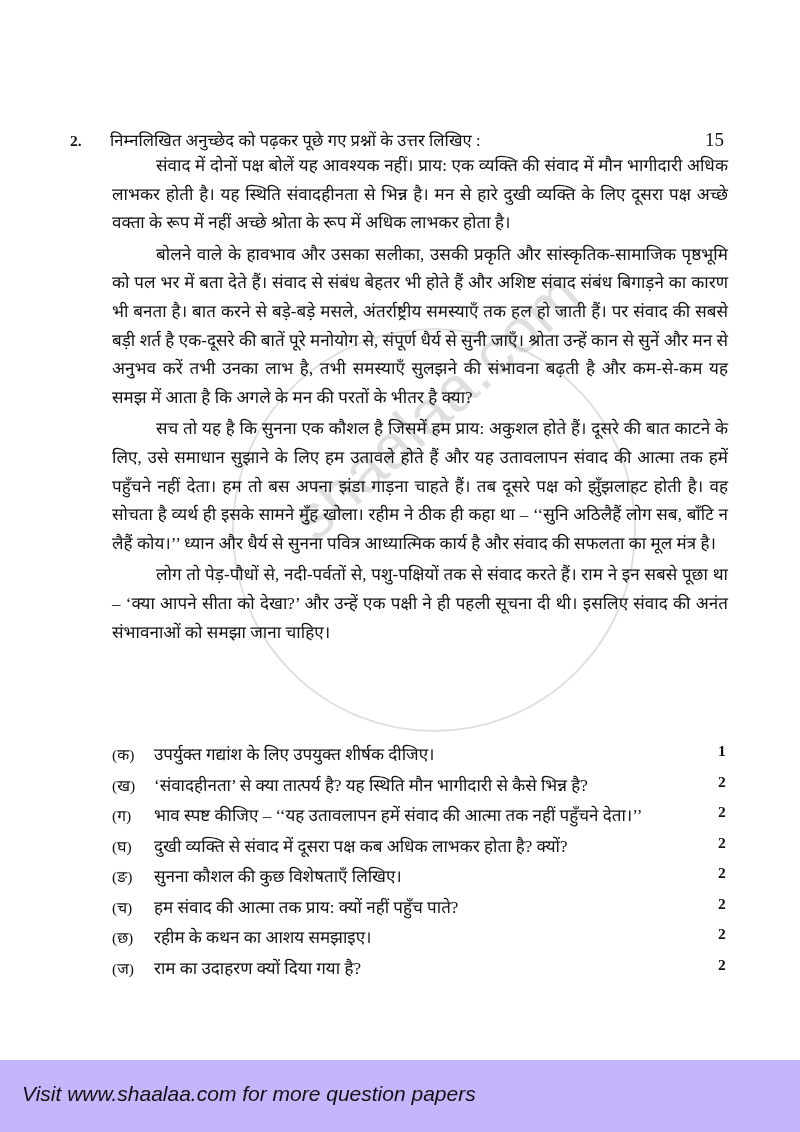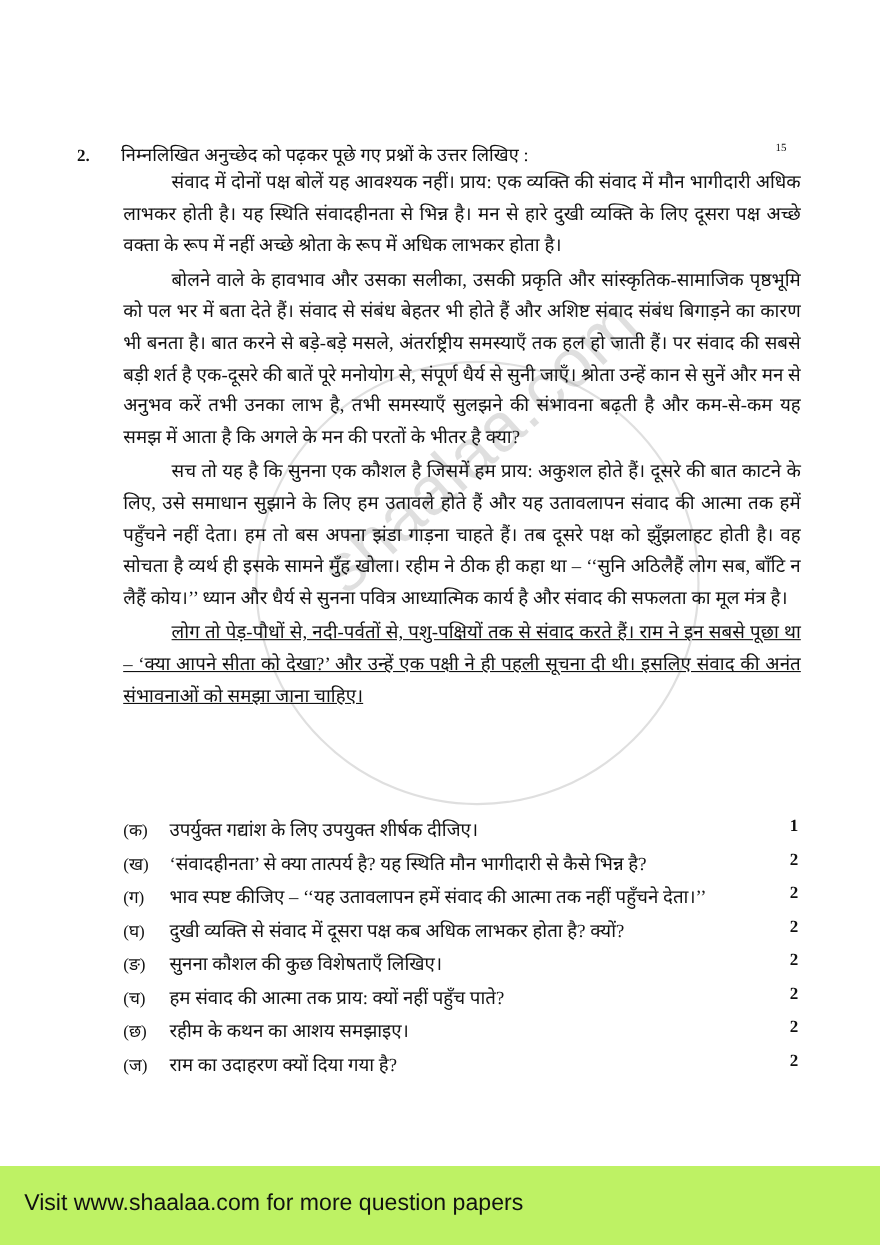--- a/index.html
+++ b/index.html
@@ -77,41 +77,41 @@
   .q-head-text {
     flex: 1 1 auto;
     font-size: 16.5px;
     font-weight: normal;
     letter-spacing: 0.1px;
   }
   .q-marks-head {
     position: absolute;
     left: 705px;
     top: 129px;
-    font-size: 10px;
+    font-size: 19px;
     font-weight: normal;
   }
 
   
   #passage {
     position: absolute;
     left: 112px;
     top: 152px;
     width: 616px;
   }
   .para {
     font-size: 17px;
     line-height: 28.6px;
     text-align: justify;
     text-justify: inter-word;
     text-indent: 44px;
     margin: 0 0 3px 0;
     letter-spacing: 0.05px;
   }
-  .para:last-child { margin-bottom: 0; text-decoration: underline; }
+  .para:last-child { margin-bottom: 0; }
 
   
   #sub-questions {
     position: absolute;
     left: 112px;
     top: 742px;
     width: 616px;
   }
   .sub-q {
     position: relative;
@@ -155,22 +155,23 @@
   .foot-center { flex: 0 0 34%; text-align: center; }
   .foot-right { flex: 0 0 33%; text-align: right; padding-right: 24px; }
 
   
   #bottom-banner {
     position: absolute;
     left: 0;
     top: 1060px;
     width: 800px;
     height: 72px;
-    background: #bef264;
+    background: #c4b5fd;
     z-index: 3;
+    font-style: italic;
   }
   #banner-text {
     position: absolute;
     left: 22px;
     top: 22px;
     font-family: "Liberation Sans", "DejaVu Sans", sans-serif;
     font-size: 21px;
     color: #111111;
     white-space: nowrap;
   }

